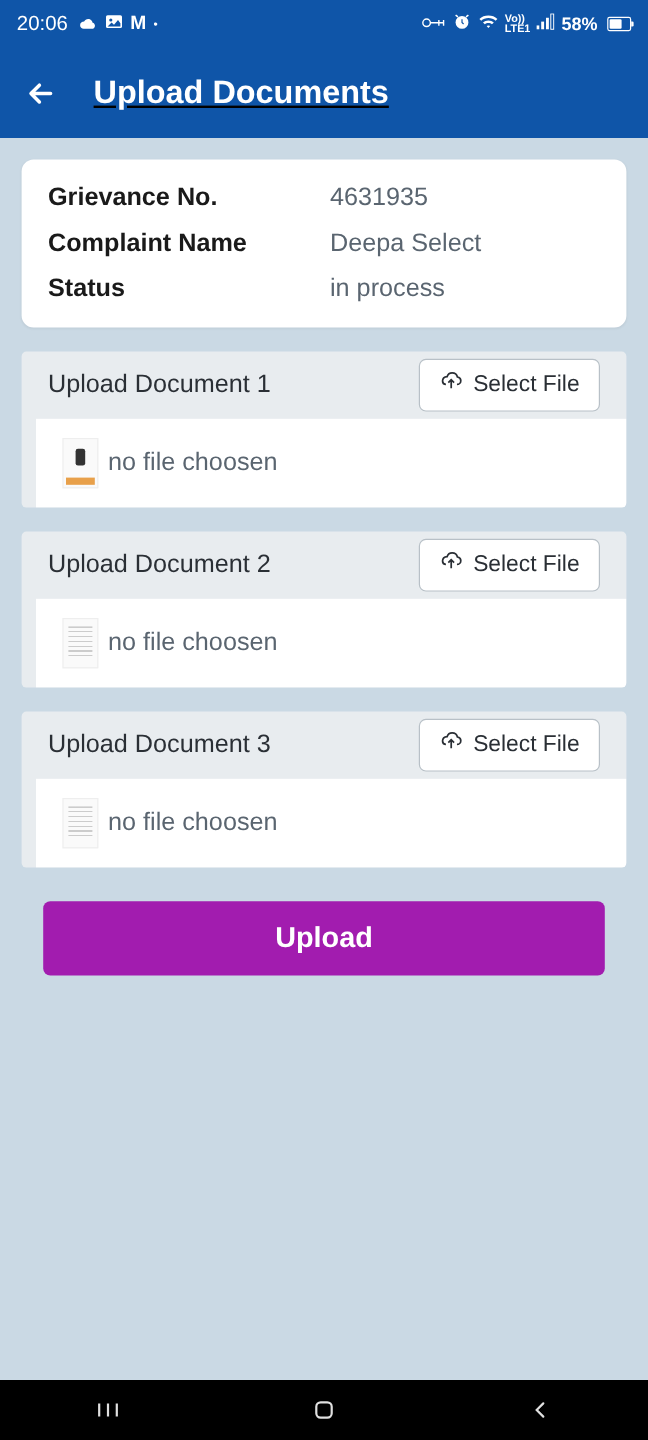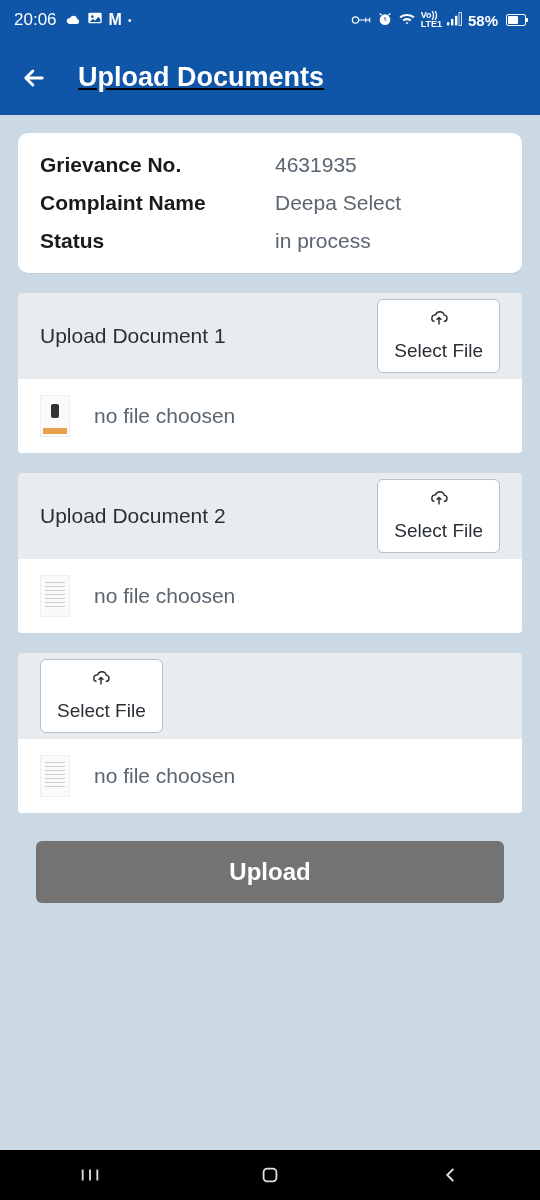--- a/index.html
+++ b/index.html
@@ -88,28 +88,28 @@
       display: flex;
       align-items: center;
       gap: 8px;
       background: #fff;
       border: 1px solid #b8c0c7;
       border-radius: 6px;
       padding: 10px 16px;
       font-size: 19px;
       color: #2a2f35;
       cursor: pointer;
-      flex-direction: column;
     }
     .file-display {
       background: #fff;
       padding: 16px 22px;
       display: flex;
       align-items: center;
-      gap: 24px;
+      gap: 8px;
+      margin-left: 12px;
     }
     .thumb {
       width: 30px;
       height: 42px;
       background: #fafafa;
       border: 1px solid #eee;
       position: relative;
     }
     .thumb::after {
       content: '';
@@ -141,21 +141,21 @@
     }
     .file-status {
       font-size: 21px;
       color: #5a6570;
     }
     .upload-button {
       margin-top: 28px;
       width: calc(100% - 36px);
       margin-left: 18px;
       height: 62px;
-      background: #737373;
+      background: #a21caf;
       color: #fff;
       border: none;
       border-radius: 6px;
       font-size: 24px;
       font-weight: 700;
       cursor: pointer;
     }
     .nav-bar {
       position: absolute;
       bottom: 0;
@@ -317,20 +317,21 @@
       </button>
     </div>
     <div class="file-display">
       <div class="thumb"></div>
       <div class="file-status">no file choosen</div>
     </div>
   </div>
 
   <div class="upload-section">
     <div class="upload-header">
+      <div class="upload-label">Upload Document 3</div>
       <button class="select-btn">
         <span>
           <svg width="20" height="16" viewBox="0 0 24 20" fill="none" stroke="#2a2f35" stroke-width="1.8">
               <path d="M18 13c2 0 4-1.5 4-4 0-2-1.5-3.5-3.5-3.8C18 3 16 1 13 1c-2.5 0-4.5 1.5-5.2 3.8C5 5 3 6.8 3 9.5c0 2 1.5 3.5 3.5 3.5"></path>
               <path d="M12 8v9M9 11l3-3 3 3"></path>
             </svg>
         </span>
         <span>Select File</span>
       </button>
     </div>

